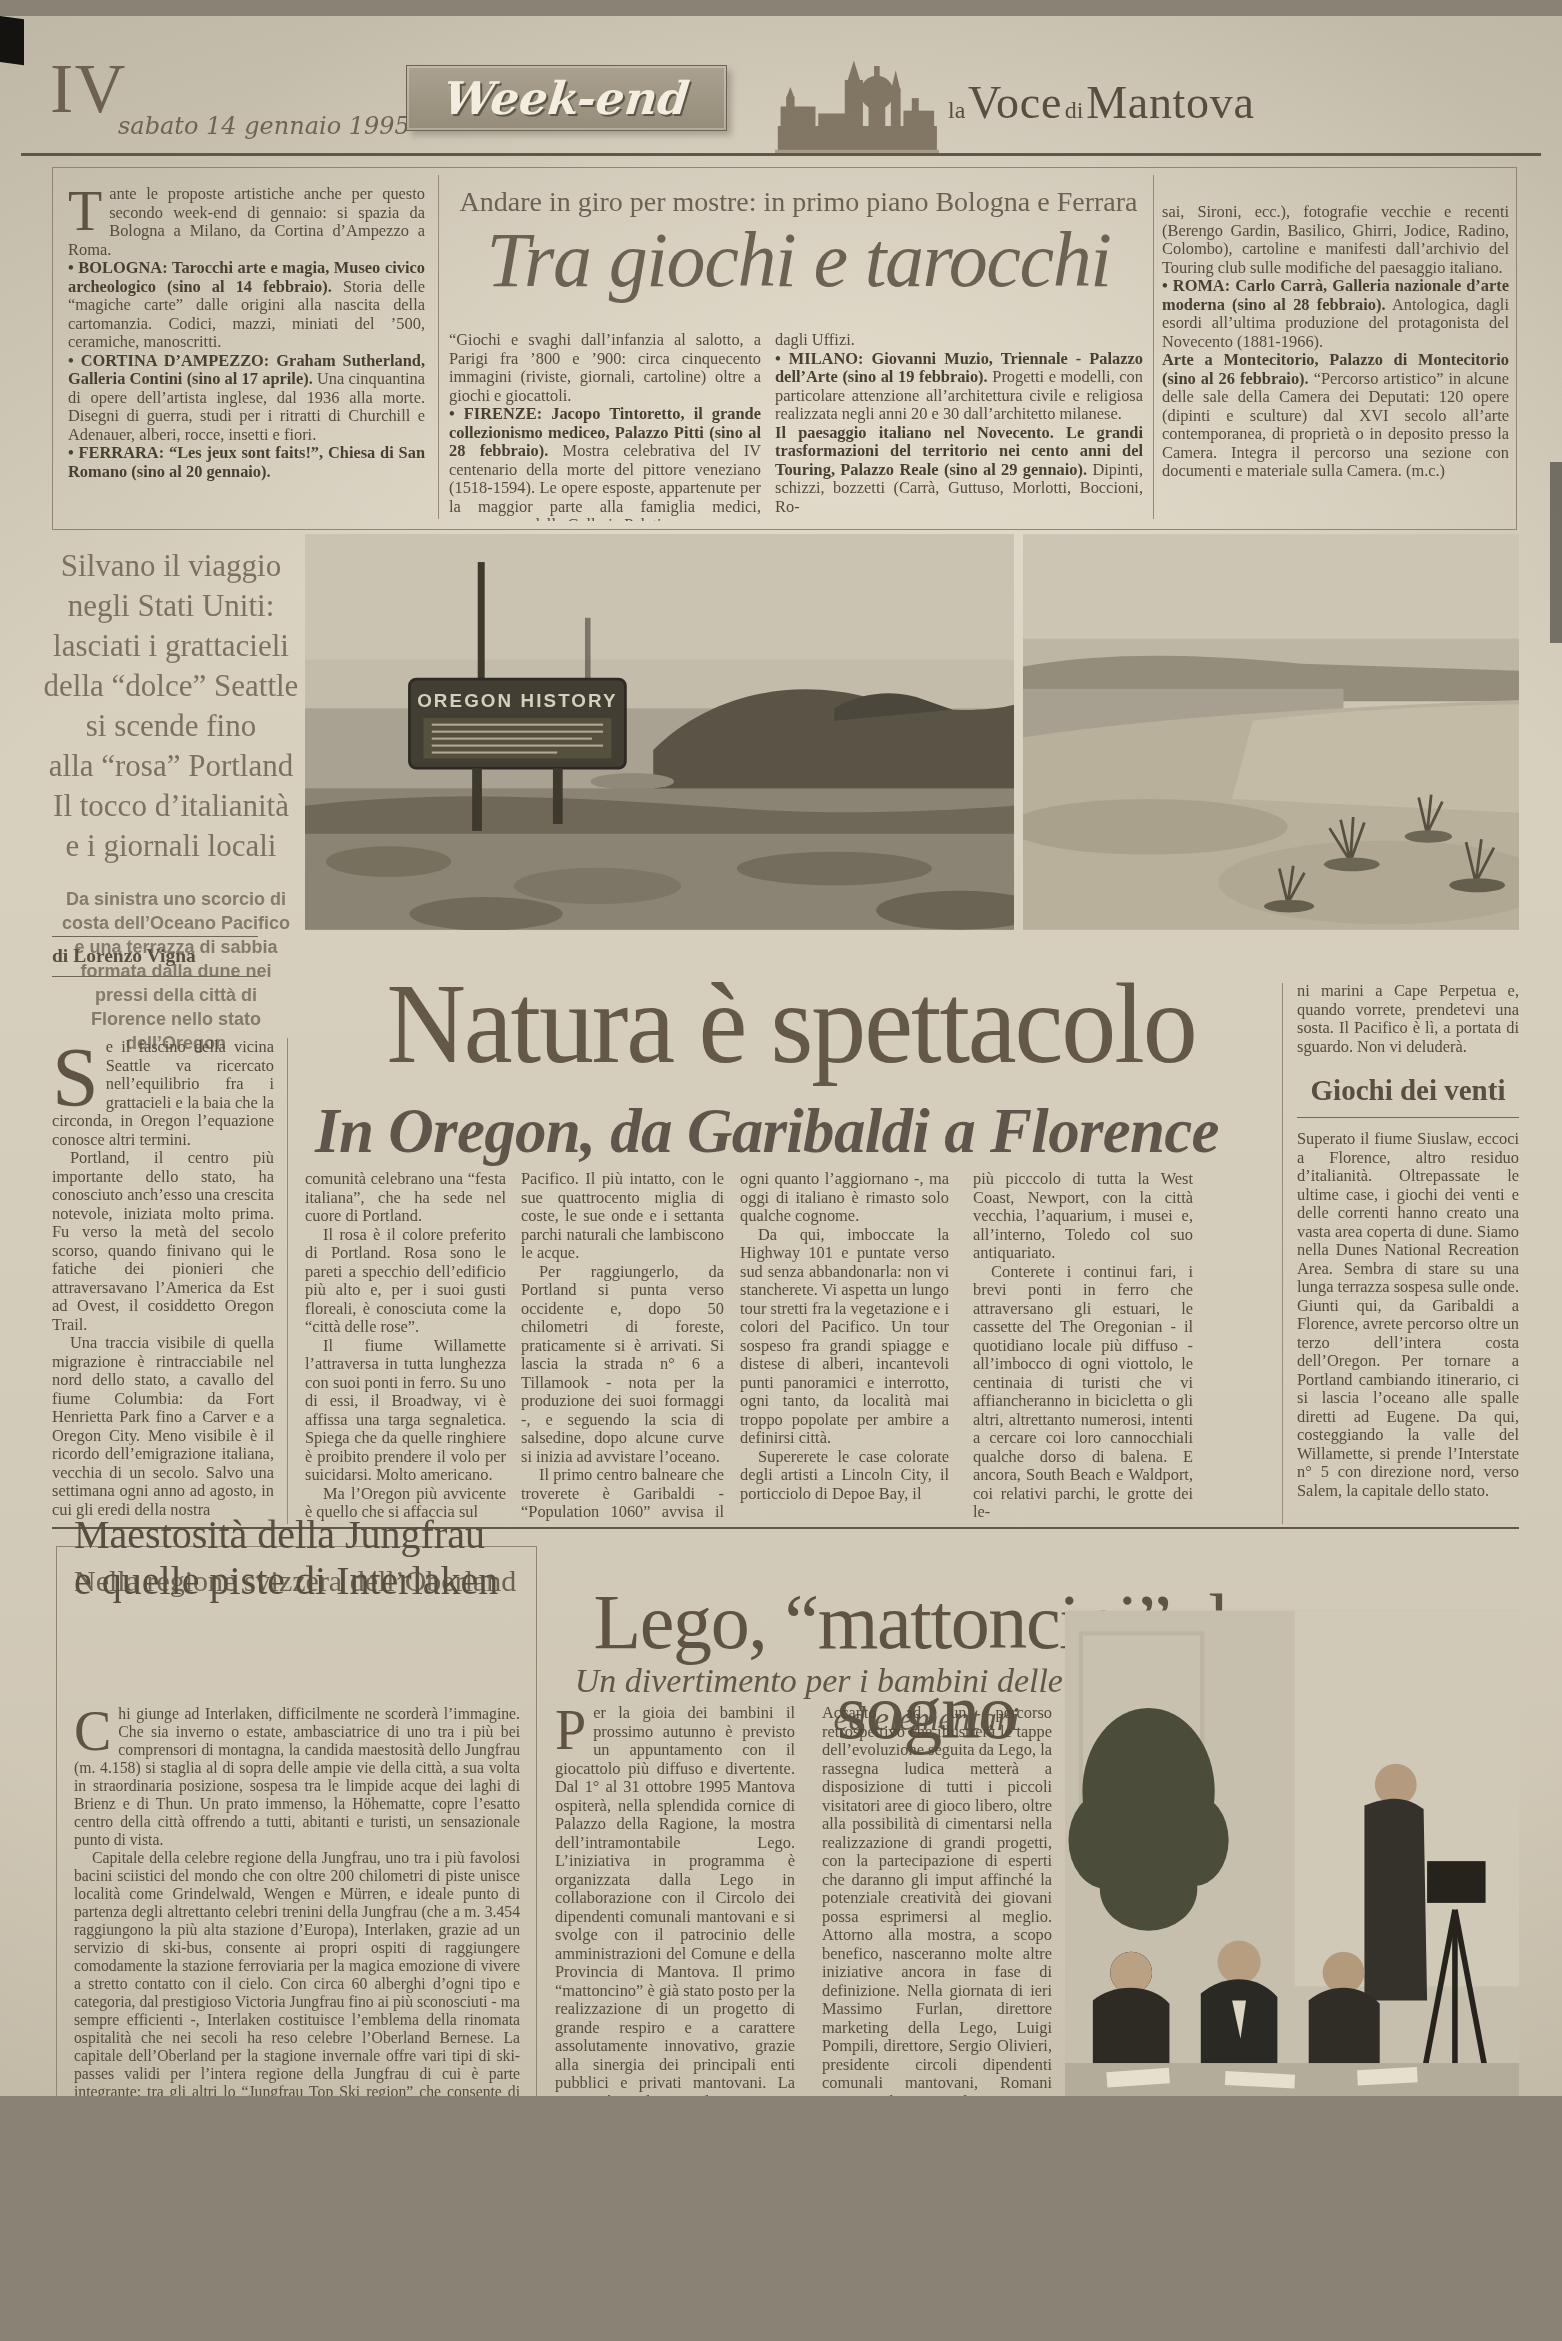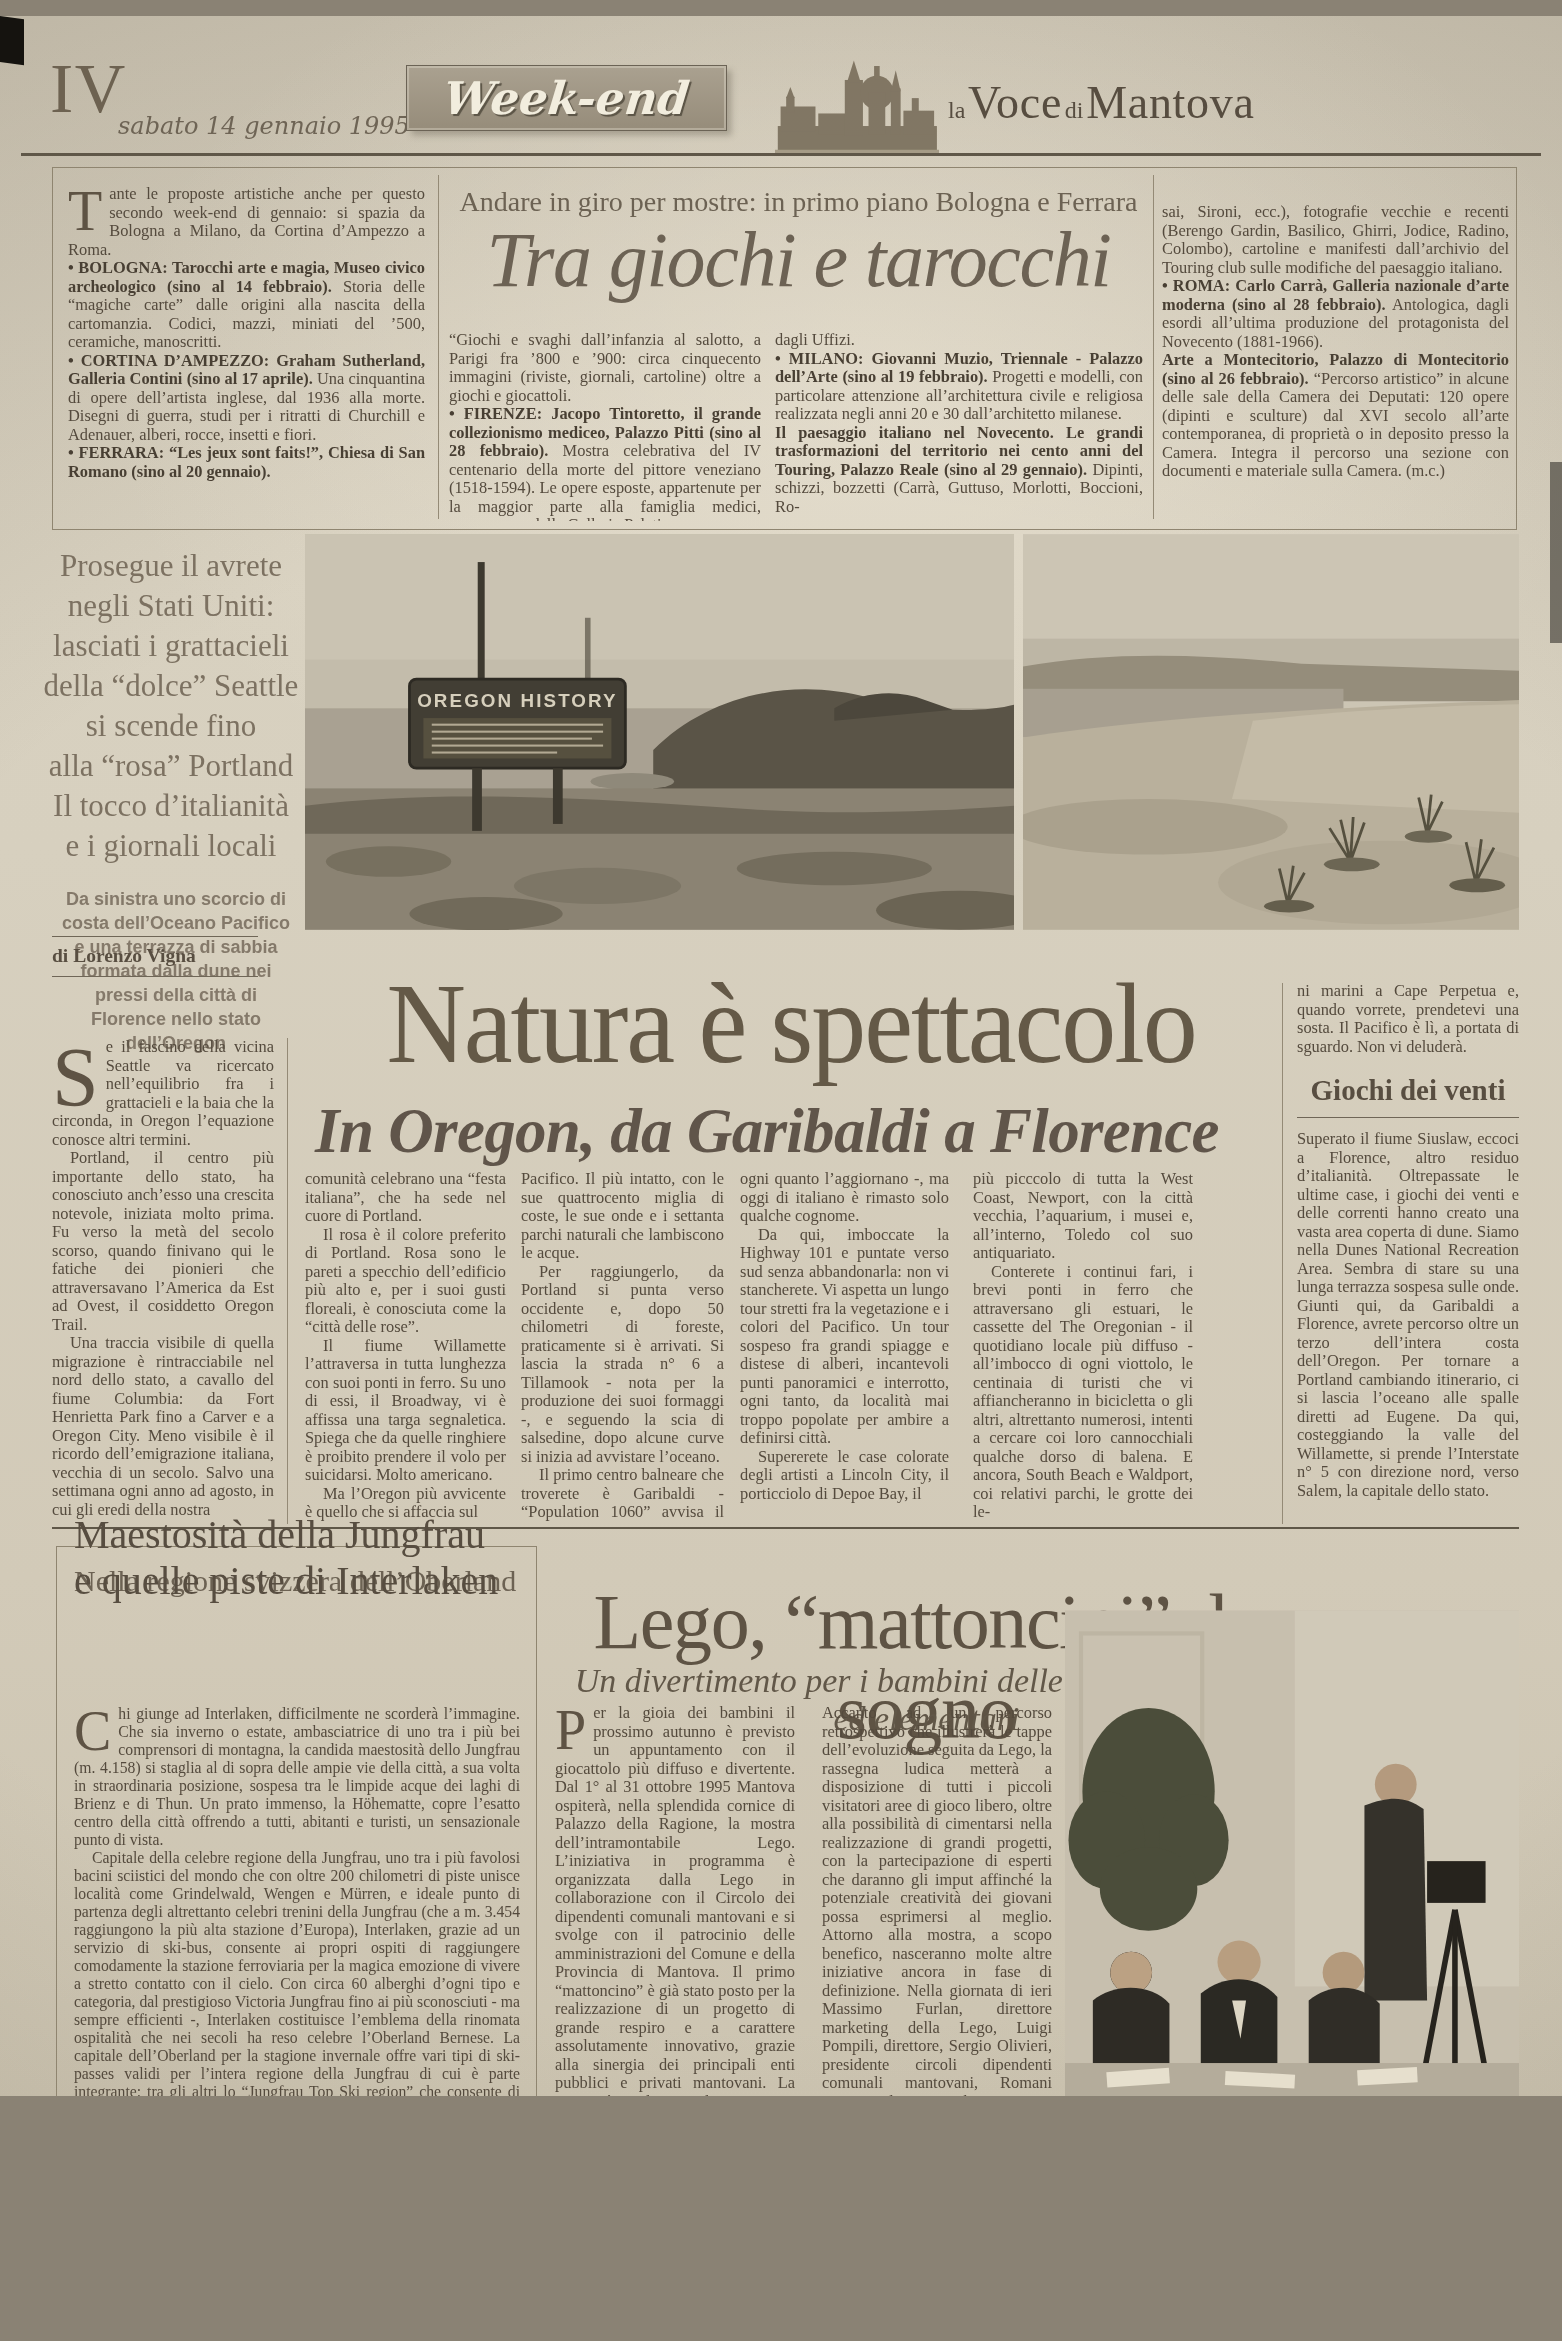--- a/index.html
+++ b/index.html
@@ -119,21 +119,21 @@
     <p class="ni"><b>• MILANO: Giovanni Muzio, Triennale - Palazzo dell’Arte (sino al 19 febbraio).</b><span> Progetti e modelli, con particolare attenzione all’architettura civile e religiosa realizzata negli anni 20 e 30 dall’architetto milanese.</span></p>
     <p class="ni"><b>Il paesaggio italiano nel Novecento. Le grandi trasformazioni del territorio nei cento anni del Touring, Palazzo Reale (sino al 29 gennaio).</b><span> Dipinti, schizzi, bozzetti (Carrà, Guttuso, Morlotti, Boccioni, Ro-</span></p>
   </div>
   <div class="abs body-text" style="left:1162px;top:187px;width:347px;height:318px;">
     <p class="ni">sai, Sironi, ecc.), fotografie vecchie e recenti (Berengo Gardin, Basilico, Ghirri, Jodice, Radino, Colombo), cartoline e manifesti dall’archivio del Touring club sulle modifiche del paesaggio italiano.</p>
     <p class="ni"><b>• ROMA: Carlo Carrà, Galleria nazionale d’arte moderna (sino al 28 febbraio).</b><span> Antologica, dagli esordi all’ultima produzione del protagonista del Novecento (1881-1966).</span></p>
     <p class="ni"><b>Arte a Montecitorio, Palazzo di Montecitorio (sino al 26 febbraio).</b><span> “Percorso artistico” in alcune delle sale della Camera dei Deputati: 120 opere (dipinti e sculture) dal XVI secolo all’arte contemporanea, di proprietà o in deposito presso la Camera. Integra il percorso una sezione con documenti e materiale sulla Camera. (m.c.)</span></p>
   </div>
 
   <div class="abs standfirst" style="left:43px;top:530px;width:256px;">
-    <div>Prosegue il avrete</div>
+    <div>Silvano il viaggio</div>
     <div>negli Stati Uniti:</div>
     <div>lasciati i grattacieli</div>
     <div>della “dolce” Seattle</div>
     <div>si scende fino</div>
     <div>alla “rosa” Portland</div>
     <div>Il tocco d’italianità</div>
     <div>e i giornali locali</div>
   </div>
   <div class="abs photocaption" style="left:61px;top:871px;width:230px;">Da sinistra uno scorcio di costa dell’Oceano Pacifico e una terrazza di sabbia formata dalla dune nei pressi della città di Florence nello stato dell’Oregon</div>
 

